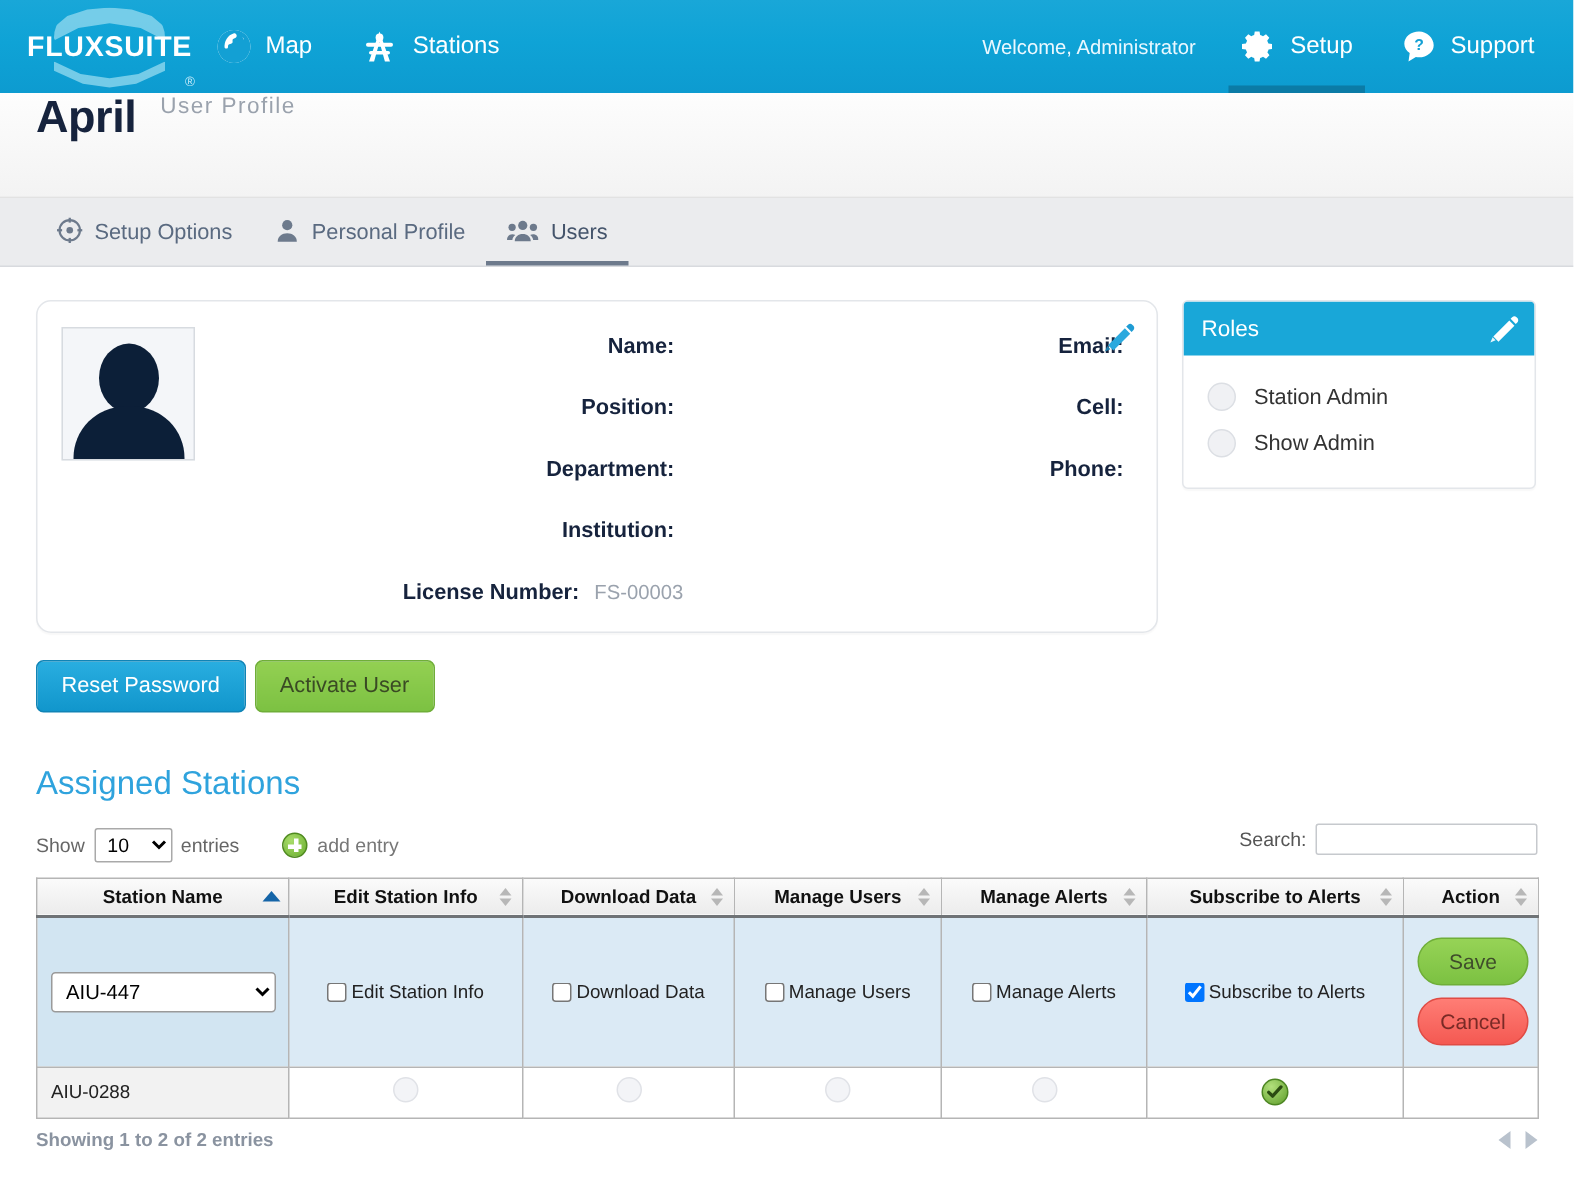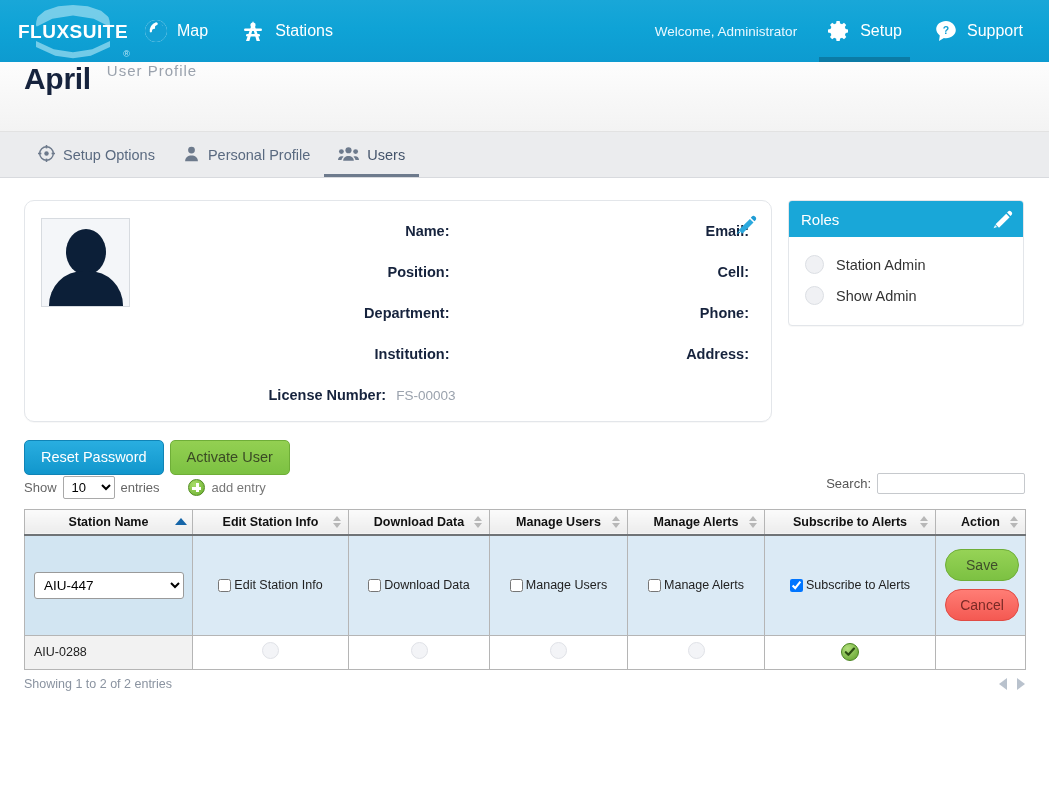--- a/index.html
+++ b/index.html
@@ -167,21 +167,21 @@
   .check-badge svg{ display:block; }
   .act-btn{ display:block; width:74px; margin:0 auto 8px auto; text-align:center; border-radius:16px;
     font-size:14px; padding:7px 0; cursor:pointer; border:1px solid transparent;}
   .act-save{ background:linear-gradient(to bottom,#96d356,#7cc142); color:#3f4d2b; border-color:#6fae38;}
   .act-cancel{ background:linear-gradient(to bottom,#ff7d75,#f45952); color:#7a2a26; border-color:#e04b44; margin-bottom:0;}
   select.station-sel{
     width:150px; font-family:"Liberation Sans",sans-serif; font-size:13.5px;
     padding:4px 5px; border:1px solid #9a9a9a; background:#fff; border-radius:3px;
   }
   .tbl-foot{ display:flex; align-items:center; margin-top:7px; width:1001px; }
-  .showing{ font-size:12.5px; color:#8a93a0;}
+  .showing{ font-size:12.5px; color:#8a93a0;font-weight:bold;}
   .pager{ margin-left:auto; display:flex; gap:10px; }
   .pg{ width:0;height:0; cursor:pointer;}
   .pg.prev{ border-top:6px solid transparent;border-bottom:6px solid transparent;border-right:8px solid #b9c2cd;}
   .pg.next{ border-top:6px solid transparent;border-bottom:6px solid transparent;border-left:8px solid #b9c2cd;}
 </style>
 </head>
 <body>
 
 <div class="topnav">
   <div class="logo">
@@ -318,24 +318,20 @@
           <div class="fld">
             <span class="lbl">Email:</span>
             <span class="val"></span>
           </div>
           <div class="fld">
             <span class="lbl">Cell:</span>
             <span class="val"></span>
           </div>
           <div class="fld">
             <span class="lbl">Phone:</span>
-            <span class="val"></span>
-          </div>
-          <div class="fld">
-            <span class="lbl">Address:</span>
             <span class="val"></span>
           </div>
         </div>
       </div>
 
       <span class="edit-pencil">
         <svg width="22" height="20" viewBox="0 0 22 20">
             <path d="M20 1.6a2.2 2.2 0 0 0-3.1 0l-1.1 1.1 3.6 3.6 1.1-1.1a2.3 2.3 0 0 0-.5-3.6z" fill="#1f9cd4"></path>
             <path d="M14.9 3.9 3.7 15.1l3.6 3.6L18.5 7.5z" fill="#2ba9de"></path>
             <path d="M3.2 15.7 1.6 19.3l3.7-1.5z" fill="#1c7fae"></path>
@@ -365,20 +361,21 @@
         </div>
       </div>
     </div>
   </div>
 
   <div class="btnrow">
     <div class="btn btn-blue">Reset Password</div>
     <div class="btn btn-green">Activate User</div>
   </div>
 
+  <div class="sec-title">Assigned Stations</div>
 
   <div class="tbl-controls">
     <span>Show</span>
     <span class="len-sel">
       <select class="mini">
         <option>10</option>
         <option>25</option>
         <option>50</option>
         <option>100</option>
       </select>

